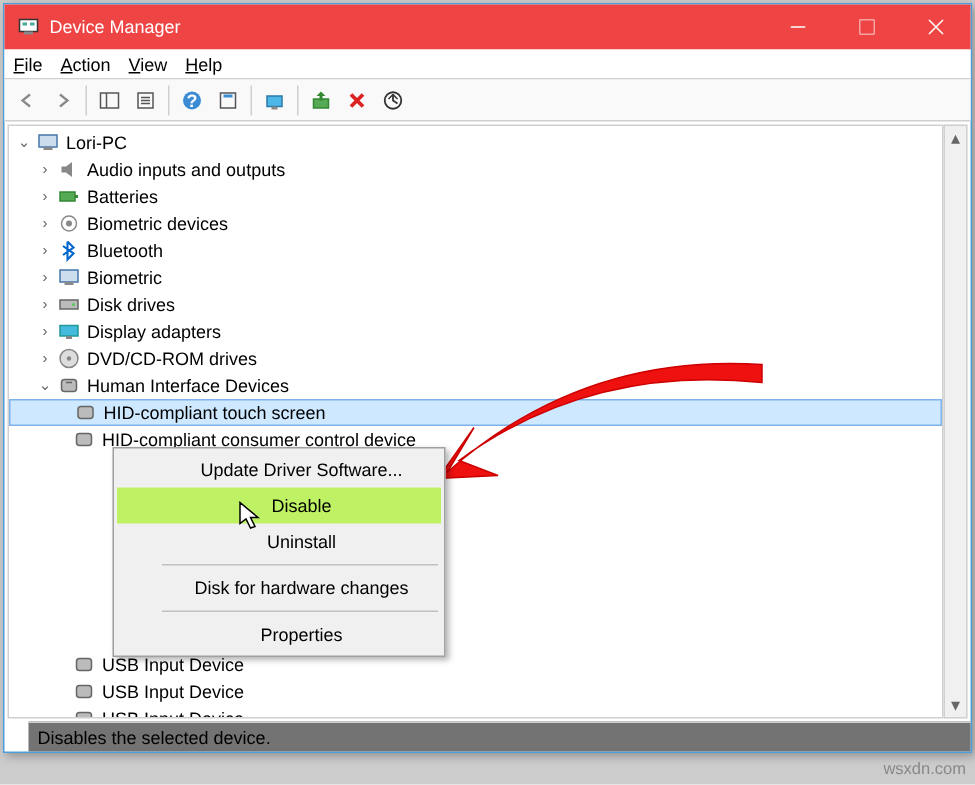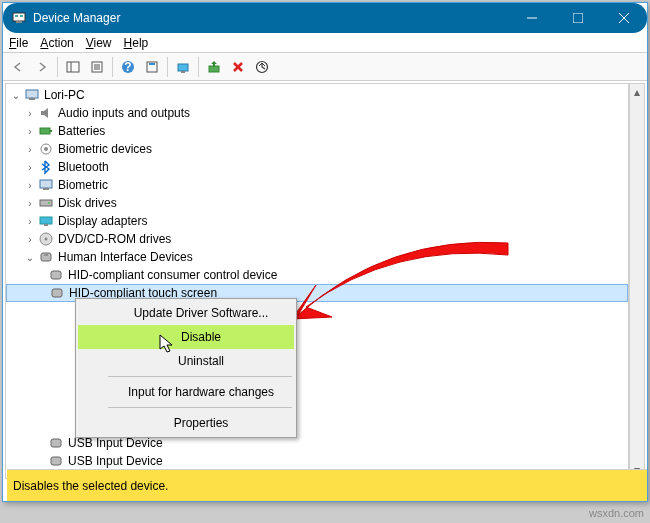--- a/index.html
+++ b/index.html
@@ -1,18 +1,18 @@
 <!DOCTYPE html>
 <html><head>
 <meta charset="utf-8">
 <style>
 * { margin:0; padding:0; box-sizing:border-box; font-family:"Segoe UI",Tahoma,sans-serif; font-size:12px; }
 body { background:#ccc; width:650px; height:523px; position:relative; overflow:hidden; }
 .window { position:absolute; left:2px; top:2px; width:646px; height:500px; background:#fff; border:1px solid #4a9edb; box-shadow:2px 2px 6px rgba(0,0,0,0.3); }
-.titlebar { height:30px; background:#0369a1; display:flex; align-items:center;border-radius:14px; }
+.titlebar { height:30px; background:#ef4444; display:flex; align-items:center; }
 .titlebar-icon { width:16px; height:16px; margin:0 6px 0 8px; display:flex; align-items:center; justify-content:center; }
 .titlebar-title { color:#fff; font-size:12px; flex:1; }
 .win-buttons { display:flex; height:100%; }
 .win-btn { width:46px; height:30px; display:flex; align-items:center; justify-content:center; color:#fff; cursor:default; }
 .menubar { height:20px; border-bottom:1px solid #d0d0d0; display:flex; align-items:center; padding:0 0; background:#fff; }
 .menubar-item { padding:2px 6px; cursor:default; }
 .underline { text-decoration:underline; }
 .toolbar { height:28px; border-bottom:1px solid #d0d0d0; display:flex; align-items:center; padding:0 4px; gap:2px; background:#f9f9f9; }
 .tbtn { width:22px; height:22px; display:flex; align-items:center; justify-content:center; cursor:default; border:1px solid transparent; }
 .tsep { width:1px; height:20px; background:#d0d0d0; margin:0 2px; }
@@ -25,21 +25,21 @@
 .expander { width:12px; height:12px; margin-right:2px; display:flex; align-items:center; justify-content:center; color:#666; font-size:10px; }
 .node-icon { width:16px; height:16px; margin-right:4px; display:flex; align-items:center; justify-content:center; }
 .indent0 { padding-left:4px; }
 .indent1 { padding-left:18px; }
 .indent2 { padding-left:42px; }
 .context-menu { position:absolute; left:75px; top:298px; width:222px; background:#f0f0f0; border:1px solid #a0a0a0; box-shadow:2px 2px 4px rgba(0,0,0,0.3); padding:2px; z-index:10; }
 .cm-item { height:24px; display:flex; align-items:center; padding-left:30px; cursor:default;justify-content:center; }
 .cm-item.highlighted { background:#bef264; }
 .cm-sep { height:1px; background:#c0c0c0; margin:3px 2px 3px 30px; }
 .cm-item.bold { font-weight:normal; }
-.statusbar { position:absolute; bottom:0; left:4px; right:0; height:32px; border-top:1px solid #d0d0d0; background:#fde047; display:flex; align-items:center; padding:0 6px; }
+.statusbar { position:absolute; bottom:0; left:16px; right:0; height:20px; border-top:1px solid #d0d0d0; background:#737373; display:flex; align-items:center; padding:0 6px; }
 .cursor { position:absolute; left:159px; top:334px; z-index:20; pointer-events:none; }
 .arrow-overlay { position:absolute; left:268px; top:225px; z-index:9; pointer-events:none; }
 .watermark { position:absolute; right:6px; bottom:4px; color:#888; font-size:11px; }
 </style>
 </head>
 <body>
 
 <div class="window">
 
   <div class="titlebar">
@@ -240,35 +240,35 @@
       <div class="tree-row indent1">
           <span class="expander">⌄</span>
           <span class="node-icon">
             <svg width="16" height="16">
               <rect x="3" y="4" width="10" height="8" rx="2" fill="#bbb" stroke="#666"></rect>
               <line x1="6" y1="6" x2="10" y2="6" stroke="#666"></line>
             </svg>
           </span>
           <span>Human Interface Devices</span>
         </div>
+      <div class="tree-row indent2 selected">
+          <span class="node-icon">
+            <svg width="16" height="16">
+              <rect x="3" y="4" width="10" height="8" rx="2" fill="#bbb" stroke="#666"></rect>
+            </svg>
+          </span>
+          <span>HID-compliant touch screen</span>
+        </div>
       <div class="tree-row indent2">
           <span class="node-icon">
             <svg width="16" height="16">
               <rect x="3" y="4" width="10" height="8" rx="2" fill="#bbb" stroke="#666"></rect>
             </svg>
           </span>
           <span>HID-compliant consumer control device</span>
-        </div>
-      <div class="tree-row indent2 selected">
-          <span class="node-icon">
-            <svg width="16" height="16">
-              <rect x="3" y="4" width="10" height="8" rx="2" fill="#bbb" stroke="#666"></rect>
-            </svg>
-          </span>
-          <span>HID-compliant touch screen</span>
         </div>
       <div style="height:132px"></div>
       <div class="tree-row indent2">
           <span class="node-icon">
             <svg width="16" height="16">
               <rect x="3" y="4" width="10" height="8" rx="2" fill="#bbb" stroke="#666"></rect>
             </svg>
           </span>
           <span>USB Input Device</span>
         </div>
@@ -307,21 +307,21 @@
       <span>Update Driver Software...</span>
     </div>
   <div class="cm-item highlighted">
       <span>Disable</span>
     </div>
   <div class="cm-item">
       <span>Uninstall</span>
     </div>
   <div class="cm-sep"></div>
   <div class="cm-item">
-      <span>Input for hardware changes</span>
+      <span>Disk for hardware changes</span>
     </div>
   <div class="cm-sep"></div>
   <div class="cm-item bold">
       <span>Properties</span>
     </div>
 </div>
 
 <svg class="arrow-overlay" width="250" height="140">
   <path d="M 240 18 Q 120 10 30 90 L 48 60 L 24 94 L 64 92 L 38 82 Q 125 18 240 30 Z" fill="#ef1010" stroke="#c00" stroke-width="1"></path>
 </svg>

